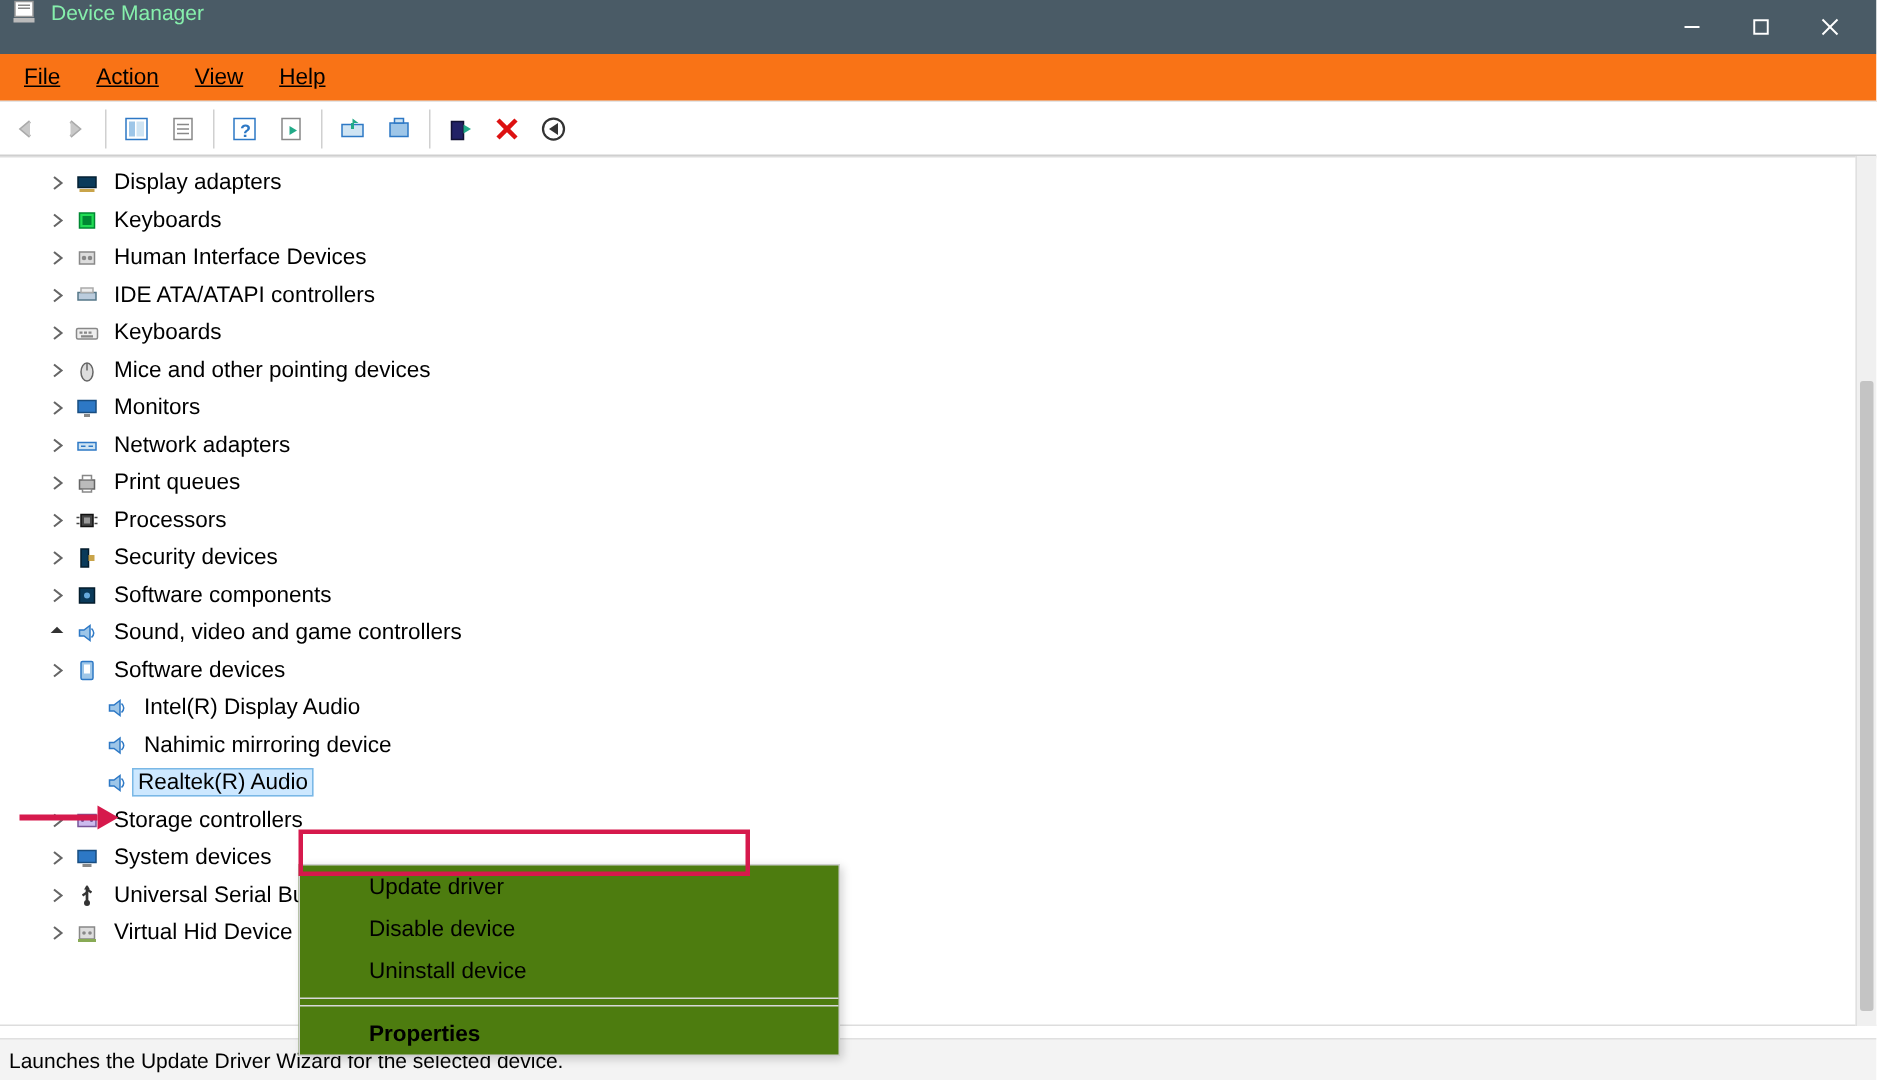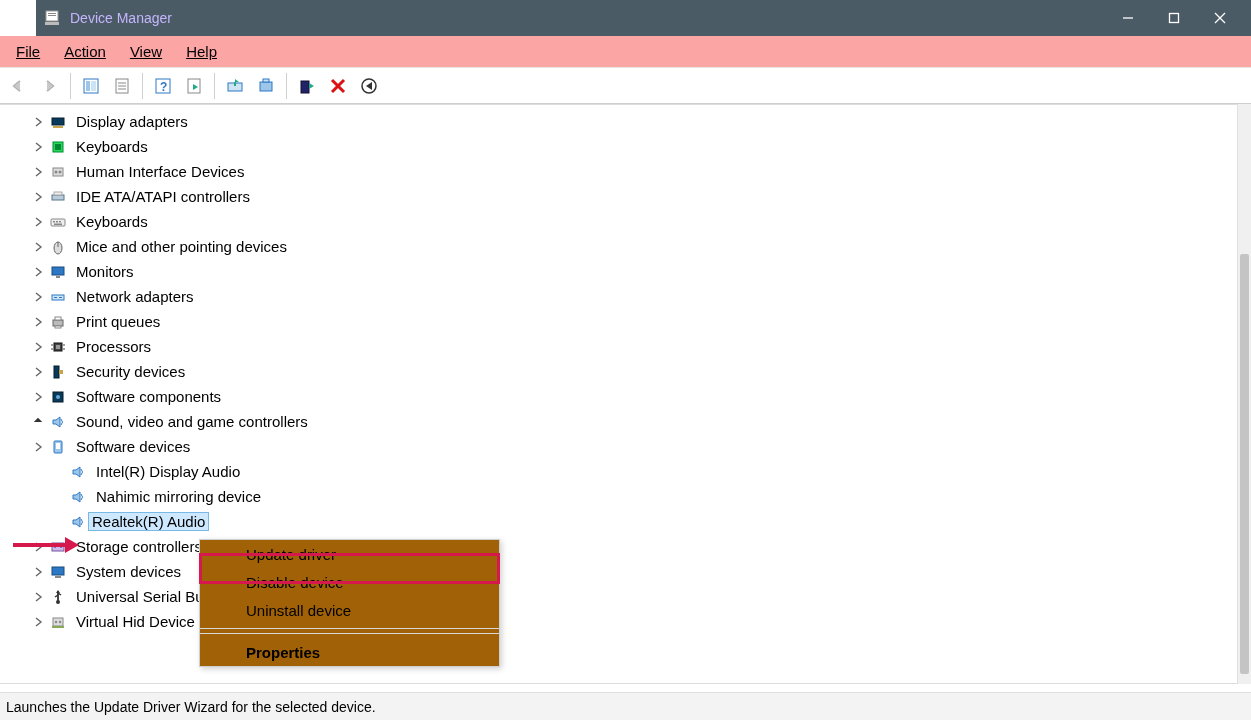--- a/index.html
+++ b/index.html
@@ -1,26 +1,26 @@
 <!DOCTYPE html>
 <html><head>
 <meta charset="utf-8">
 <style>
   * { box-sizing: border-box; margin: 0; padding: 0; font-family: "Segoe UI", Tahoma, sans-serif; }
   body { width: 1251px; height: 720px; background: #fff; overflow: hidden; position: relative; }
   
-  .titlebar { height: 36px; background: #4a5b66; color: #c4b5fd; display: flex; align-items: center; padding: 0 8px; margin-left: 36px; }
+  .titlebar { height: 36px; background: #4a5b66; color: #86efac; display: flex; align-items: flex-start; padding: 0 8px; }
   .titlebar .app-icon { width: 16px; height: 16px; margin-right: 10px; display:flex; align-items:center; justify-content:center;}
   .titlebar .app-icon svg { display:block;}
   .titlebar .title { font-size: 14px; flex: 1; }
   .win-btns { display: flex; height: 100%; }
   .win-btn { width: 46px; height: 100%; display:flex; align-items:center; justify-content:center; cursor:pointer;}
   .win-btn svg { stroke:#fff; }
   
-  .menubar { height: 32px; display:flex; align-items:center; padding: 0 4px; border-bottom:1px solid #e5e5e5; background:#fca5a5; }
+  .menubar { height: 32px; display:flex; align-items:center; padding: 0 4px; border-bottom:1px solid #e5e5e5; background:#f97316; }
   .menuitem { font-size: 15px; padding: 4px 12px; cursor:pointer; }
   .menuitem .ul { text-decoration: underline; }
   
   .toolbar { height: 36px; display:flex; align-items:center; padding: 2px 6px; background:#fff; border-bottom:1px solid #cfcfcf; gap:5px;}
   .toolbar .sep { width:1px; height:26px; background:#d0d0d0; margin:0 2px;}
   .toolbtn { width:26px; height:26px; display:flex; align-items:center; justify-content:center; cursor:pointer; border:1px solid transparent; border-radius:2px;}
   .toolbtn.disabled { opacity:.45; cursor:default;}
   
   .client { position:absolute; top:104px; left:0; right:0; bottom:36px; background:#fff; overflow:hidden; border-top:1px solid #ddd; border-bottom:1px solid #ddd;}
   .client-inner { padding:4px 0 0 0;}
@@ -32,21 +32,21 @@
   .icon { width:16px; height:16px; margin: 0 6px 0 6px; display:flex; align-items:center; justify-content:center;}
   .lvl0 { padding-left: 28px; }
   .lvl1 { padding-left: 48px; }
   .label { padding:0 4px;}
   
   .statusbar { position:absolute; bottom:0; left:0; right:0; height:28px; border-top:1px solid #e0e0e0; background:#f3f3f3; display:flex; align-items:center; padding:0 6px; font-size:14px;}
   
   .vscroll { position:absolute; top:104px; bottom:36px; right:0; width:14px; background:#f0f0f0; border-left:1px solid #e0e0e0;}
   .vscroll .thumb { position:absolute; left:2px; right:2px; top:150px; height:420px; background:#c4c4c4; border-radius:2px;}
   
-  .ctxmenu { position:absolute; left:199px; top:539px; width:301px; background:#a16207; border:1px solid #cfcfcf; box-shadow:2px 2px 6px rgba(0,0,0,.18); font-size:15px;}
+  .ctxmenu { position:absolute; left:199px; top:576px; width:361px; background:#4d7c0f; border:1px solid #cfcfcf; box-shadow:2px 2px 6px rgba(0,0,0,.18); font-size:15px;}
   .ctx-item { height:28px; display:flex; align-items:center; padding-left:46px; cursor:pointer;}
   .ctx-item.bold span { font-weight:700;}
   .ctx-sep { height:1px; background:#d8d8d8; margin:4px 0;}
   .ctx-highlight { position:absolute; left:199px; top:553px; width:301px; height:31px; border:3px solid #d6194c; pointer-events:none;}
   
   .arrow-ann { position:absolute; left:11px; top:534px; pointer-events:none;}
   
   .toolbar-edge { height:2px; background:linear-gradient(#d4d4d4,#f0f0f0); }
 </style>
 </head>

